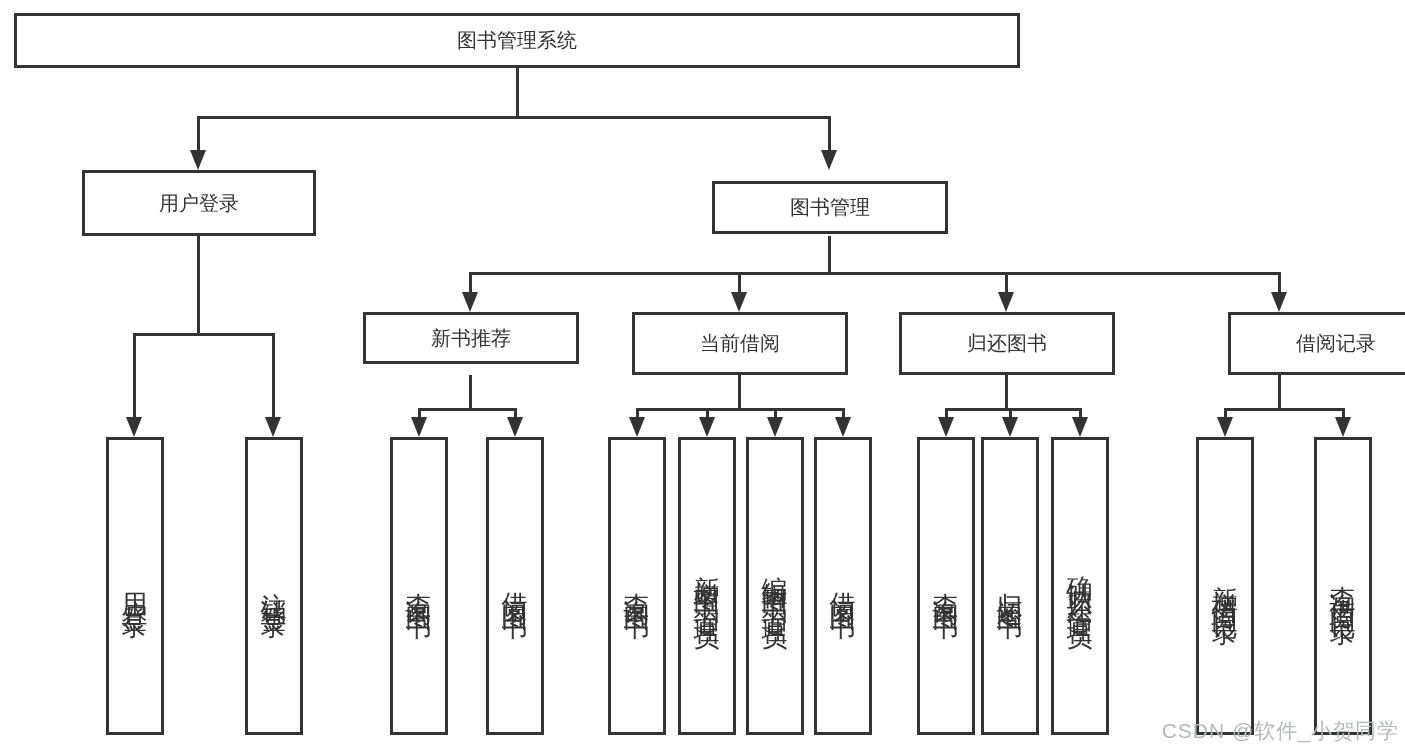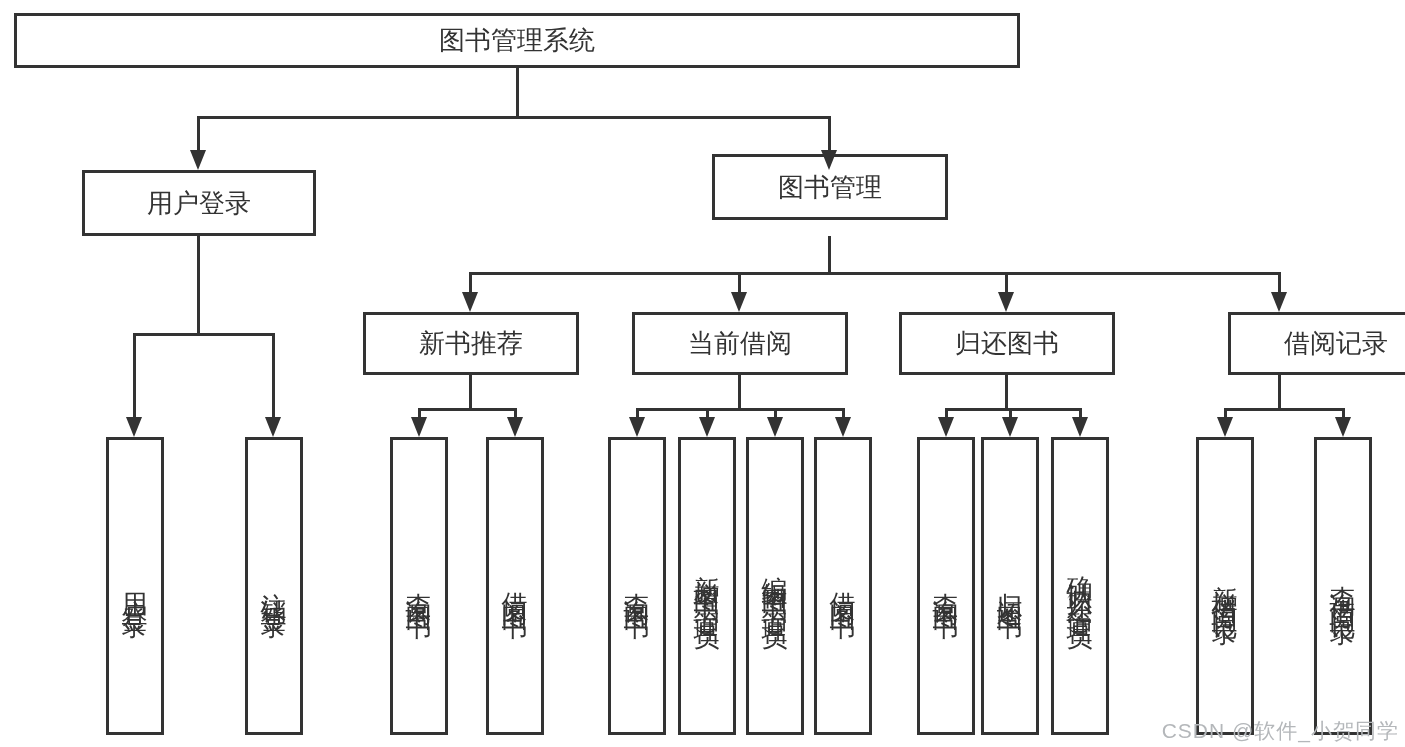--- a/index.html
+++ b/index.html
@@ -4,21 +4,21 @@
 <style>
   html,body{margin:0;padding:0;background:#fff;}
   .canvas{
     position:relative;width:1405px;height:747px;background:#fff;
     font-family:"Liberation Sans",sans-serif;overflow:hidden;
   }
   .box{
     position:absolute;box-sizing:border-box;border:3px solid #333;
     background:#fff;display:flex;align-items:center;justify-content:center;
   }
-  .hbox span{font-size:26px;color:#333;white-space:nowrap;}
+  .hbox span{font-size:20px;color:#333;white-space:nowrap;}
   .vtext{
     writing-mode:vertical-rl;text-orientation:mixed;
     font-size:26px;letter-spacing:7px;line-height:1;color:#333;
   }
   .hl,.vl{position:absolute;background:#333;}
   .hl{height:3px;}
   .vl{width:3px;}
   .ar{
     position:absolute;width:0;height:0;
     border-left:8px solid transparent;border-right:8px solid transparent;
@@ -34,25 +34,25 @@
 
 <div class="canvas">
 
   <div class="box hbox" style="left:14px;top:13px;width:1006px;height:55px;">
     <span>图书管理系统</span>
   </div>
 
   <div class="box hbox" style="left:82px;top:170px;width:234px;height:66px;">
     <span>用户登录</span>
   </div>
-  <div class="box hbox" style="left:712px;top:154px;width:236px;height:66px;">
+  <div class="box hbox" style="left:712px;top:181px;width:236px;height:53px;">
     <span>图书管理</span>
   </div>
 
-  <div class="box hbox" style="left:363px;top:312px;width:216px;height:63px;">
+  <div class="box hbox" style="left:363px;top:312px;width:216px;height:52px;">
     <span>新书推荐</span>
   </div>
   <div class="box hbox" style="left:632px;top:312px;width:216px;height:63px;">
     <span>当前借阅</span>
   </div>
   <div class="box hbox" style="left:899px;top:312px;width:216px;height:63px;">
     <span>归还图书</span>
   </div>
   <div class="box hbox" style="left:1228px;top:312px;width:216px;height:63px;">
     <span>借阅记录</span>

